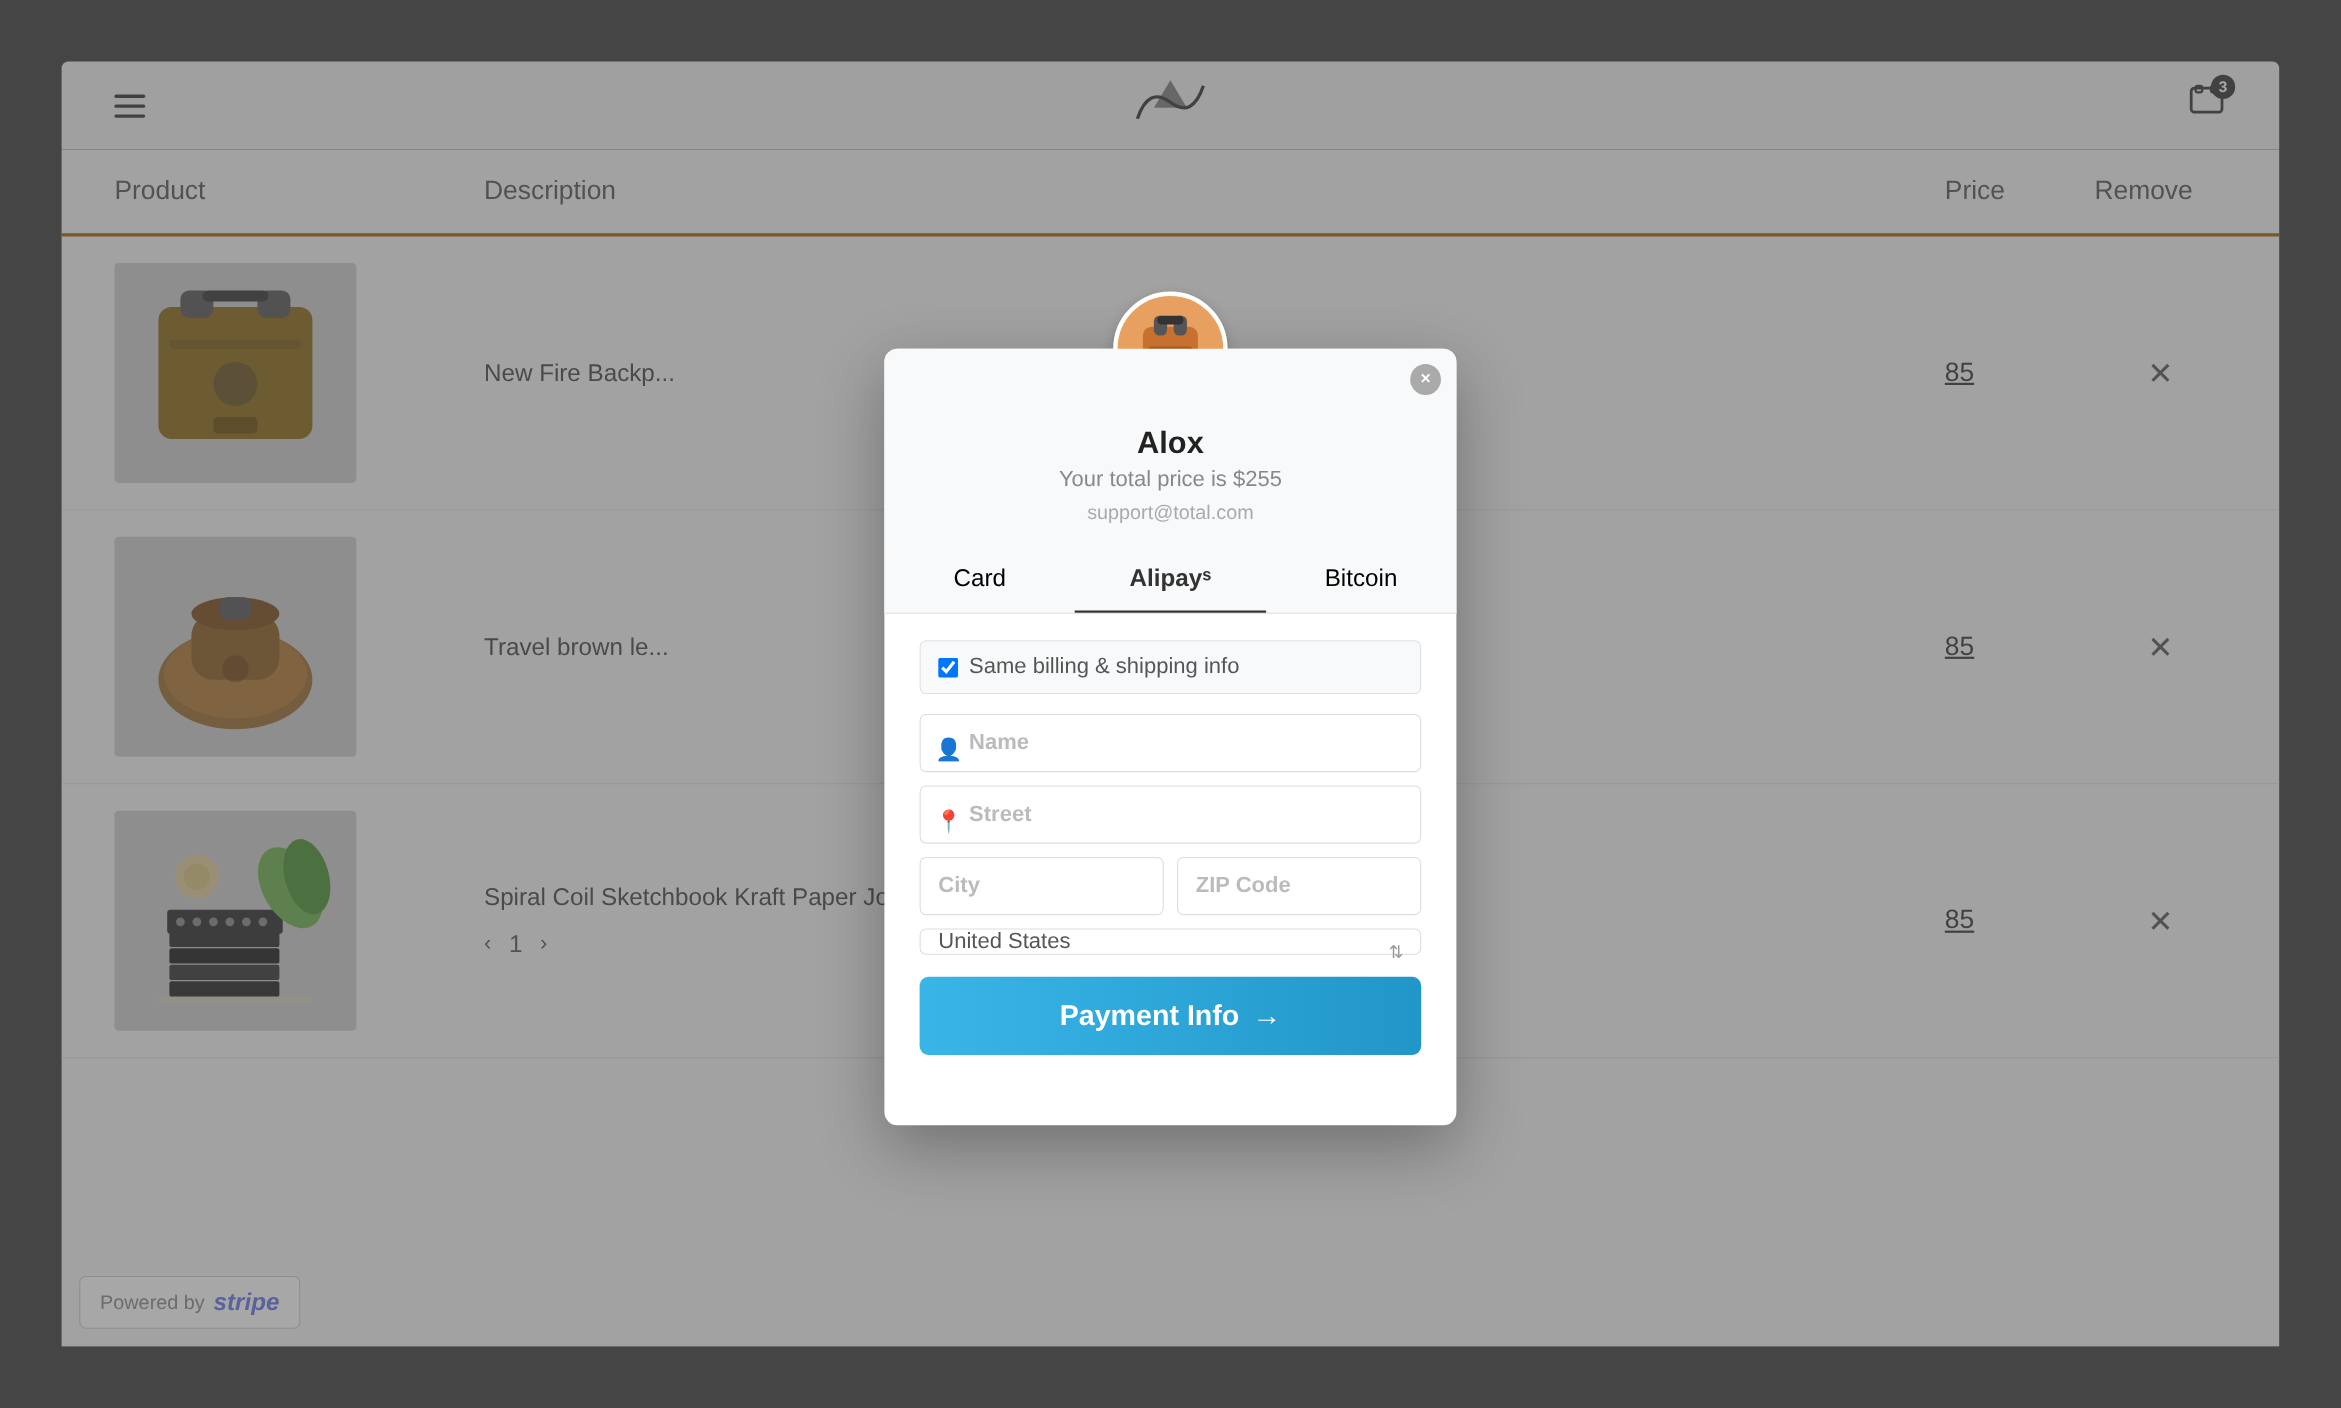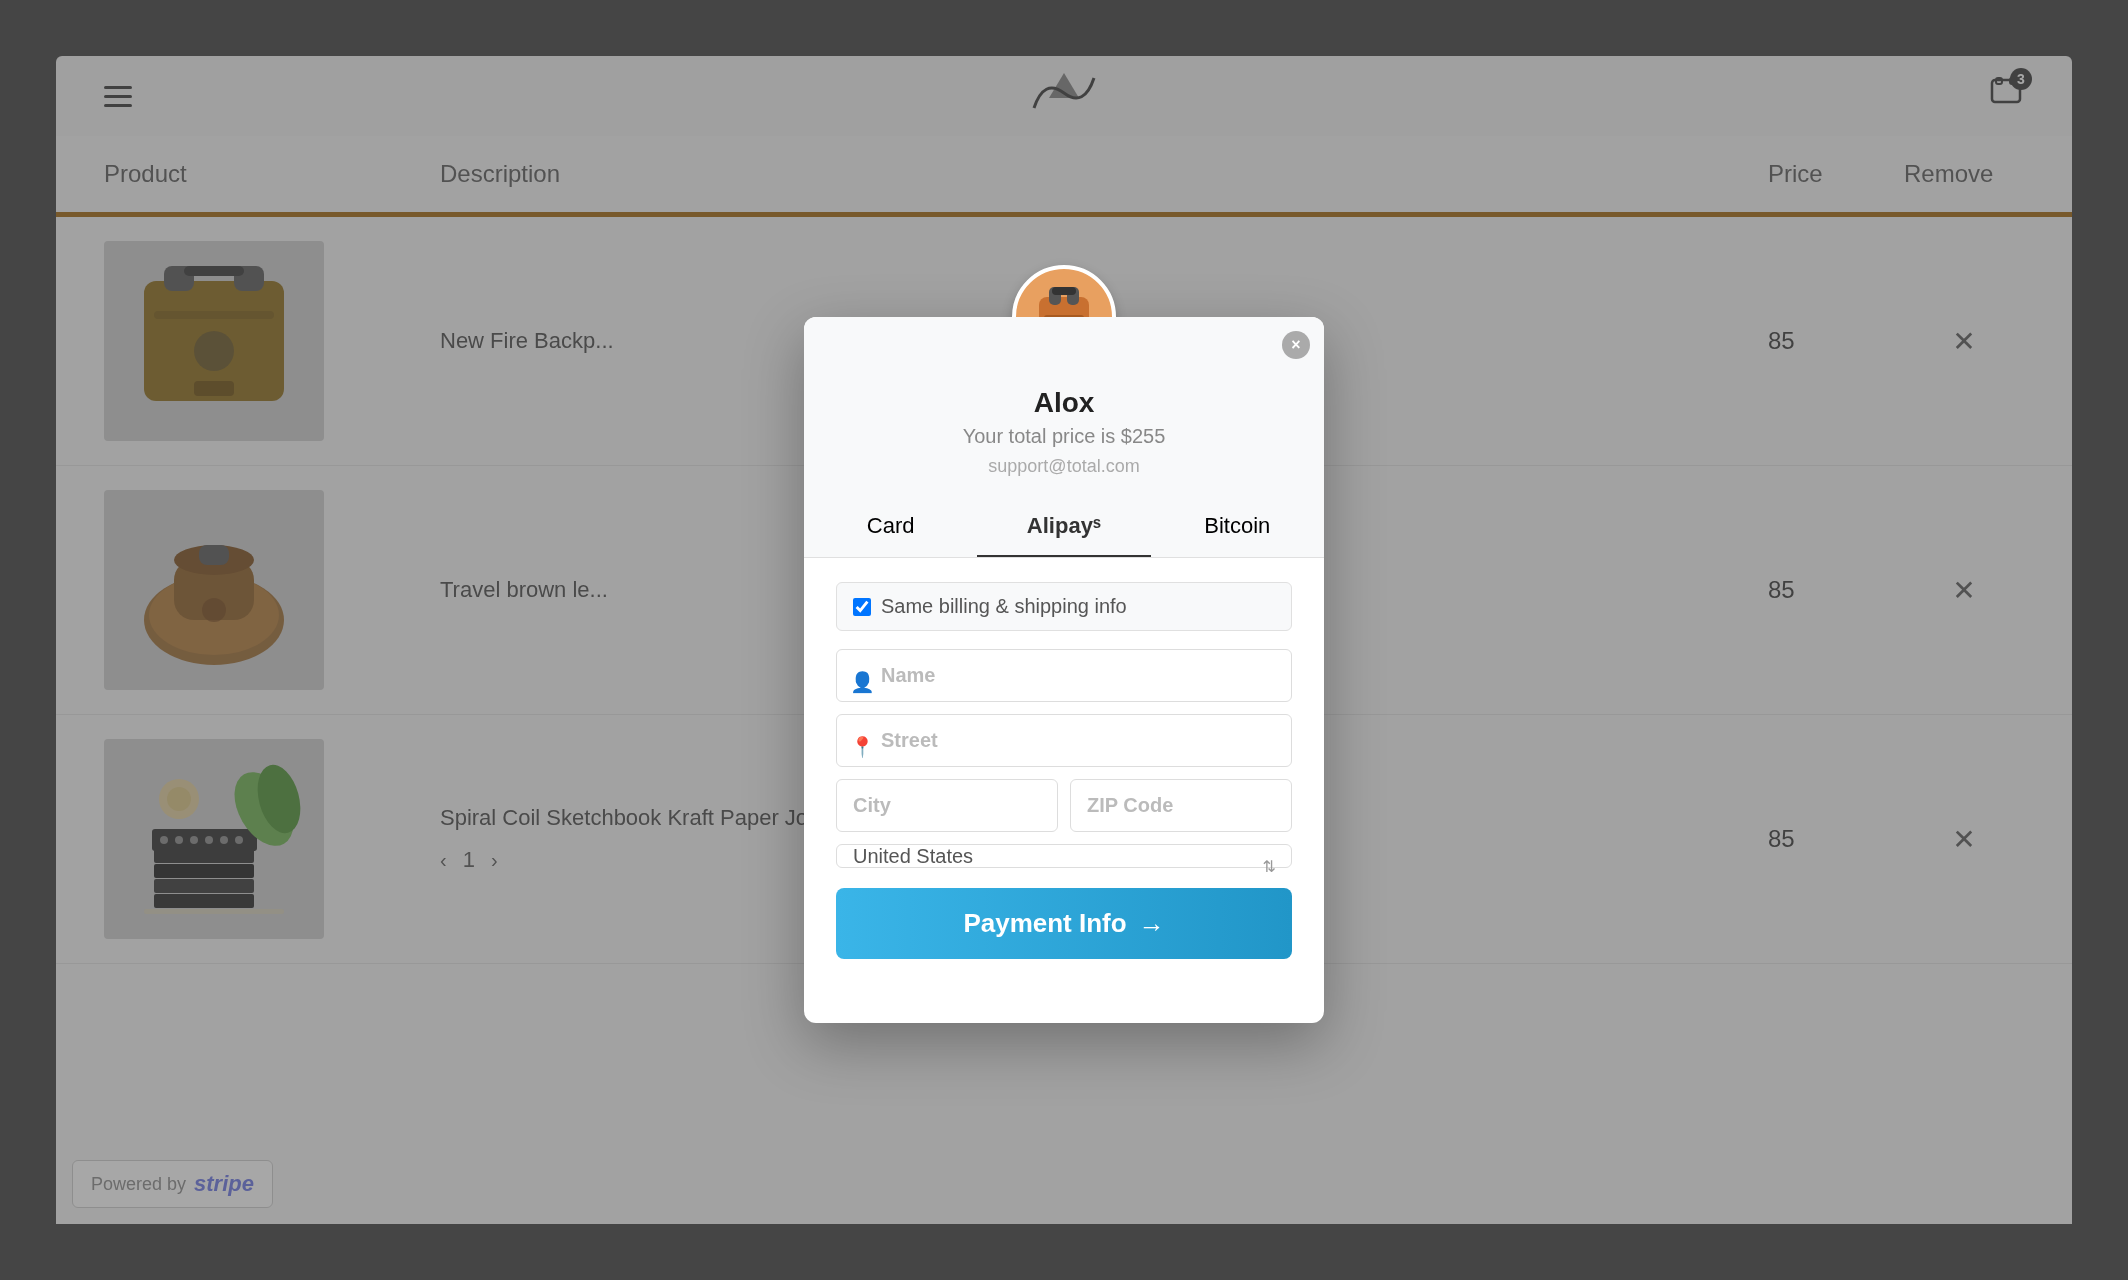--- a/index.html
+++ b/index.html
@@ -89,21 +89,21 @@
       left: 56px;
       right: 56px;
       bottom: 56px;
       background: #f5f5f5;
     }
 
     .table-header {
       display: grid;
       grid-template-columns: 320px 1fr 120px 120px;
       padding: 24px 48px;
-      border-bottom: 5px solid #a16207;
+      border-bottom: 3px solid #a16207;
       gap: 16px;
     }
     .table-header-cell {
       font-size: 24px;
       color: #555;
       font-weight: 400;
     }
 
     
     .table-row {
@@ -127,20 +127,21 @@
     }
 
     .product-desc {
       font-size: 22px;
       color: #444;
     }
     .product-price {
       font-size: 24px;
       color: #333;
       font-weight: 500;
+      text-decoration: underline;
     }
     .remove-btn {
       cursor: pointer;
       color: #555;
       font-size: 28px;
       display: flex;
       align-items: center;
       justify-content: center;
     }
 

